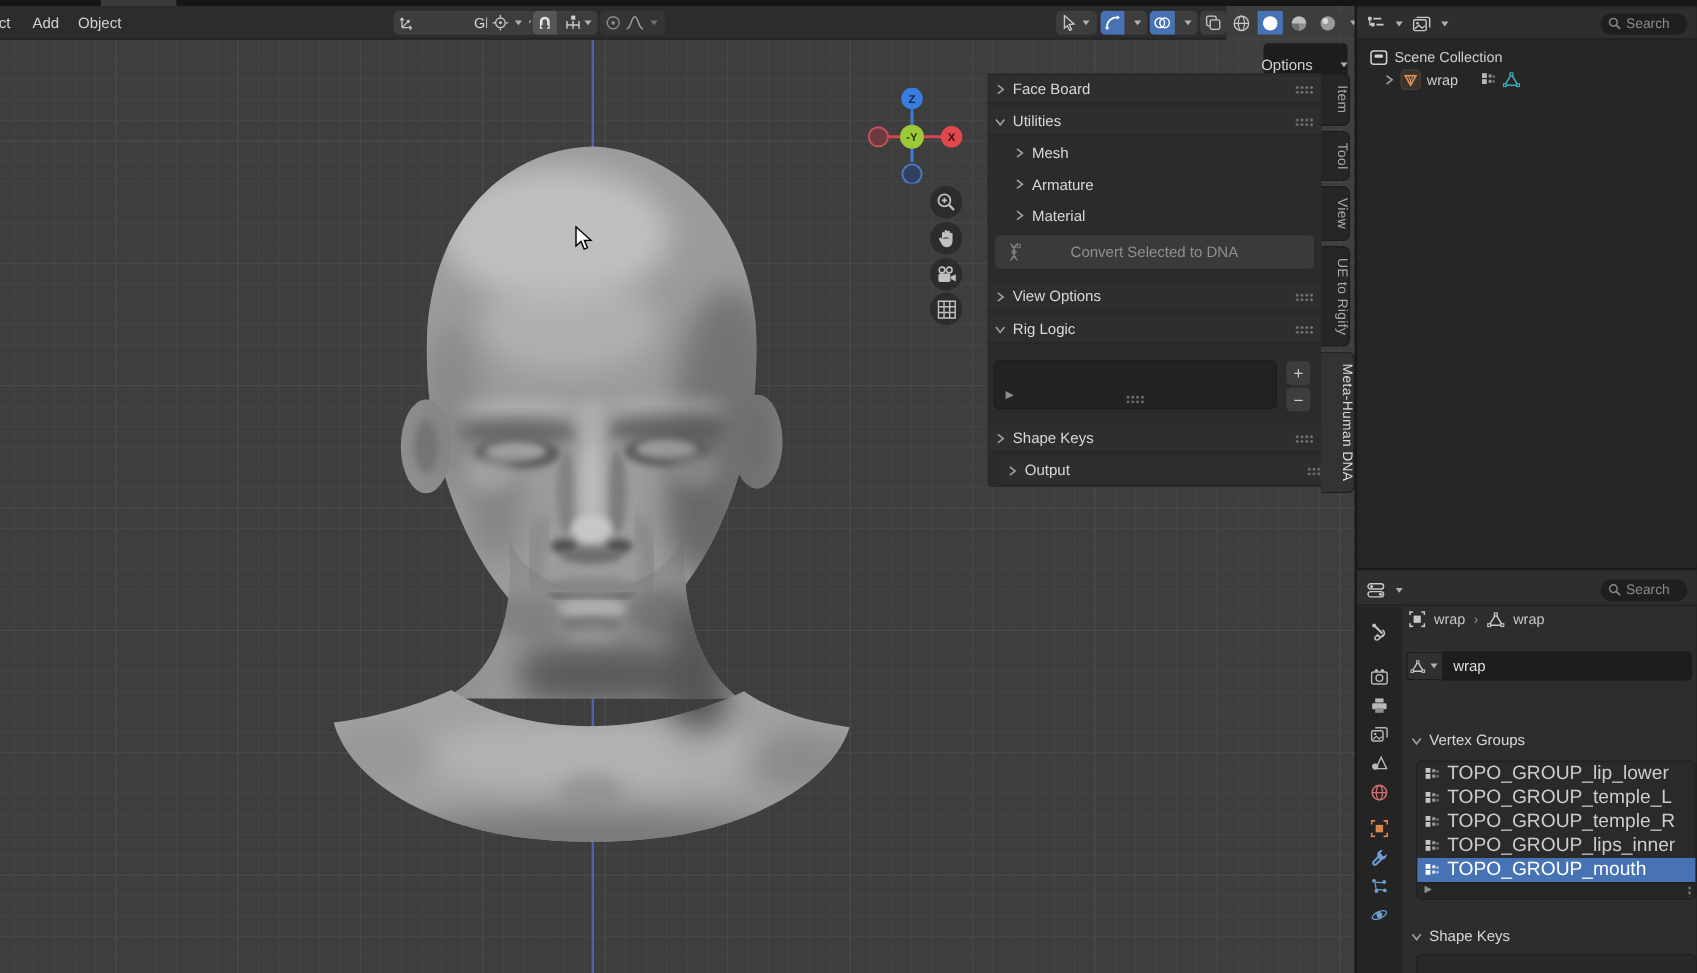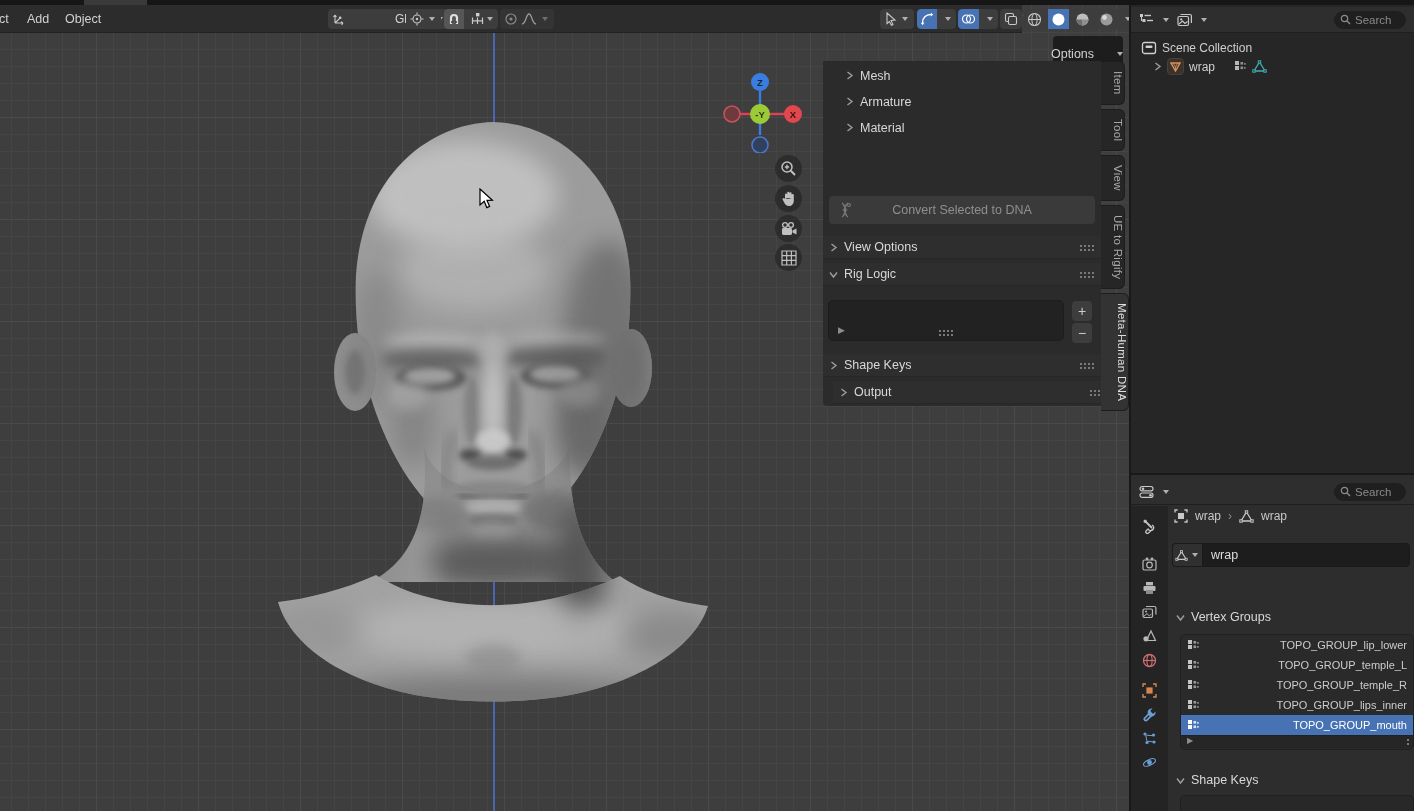--- a/index.html
+++ b/index.html
@@ -91,21 +91,21 @@
   .ptab { position:absolute; left:0; width:37px; height:24px; display:flex; align-items:center; justify-content:center; }
   .pmain { position:absolute; left:37px; top:31px; width:246px; height:307px; }
   .crumb { position:absolute; left:6px; top:3px; display:flex; align-items:center; gap:7px; font-size:12px; color:#c8c8c8; }
   .crumb .sep { color:#8a8a8a; font-size:12px; }
   .name-field { position:absolute; left:4px; top:37px; width:238px; height:24px; display:flex; }
   .name-field .iconpart { width:30px; background:#303030; border-radius:4px 0 0 4px; display:flex; align-items:center; justify-content:center; gap:2px; border:1px solid #1a1a1a; border-right:none; }
   .name-field .inputpart { flex:1; background:#1d1d1d; border-radius:0 4px 4px 0; border:1px solid #1a1a1a;
     display:flex; align-items:center; padding:0 8px; font-size:12.5px; color:#dedede; }
   .phead { position:absolute; left:0; width:246px; height:22px; display:flex; align-items:center; gap:6px; padding:0 8px; font-size:12.5px; color:#d8d8d8;text-align:right; }
   .vglist { position:absolute; left:12px; top:128px; width:234px; height:116px; background:#2a2a2a; border:1px solid #202020; border-radius:5px; overflow:hidden; }
-  .vgrow { height:20px; display:flex; align-items:center; gap:6px; padding:0 6px; font-size:11px; color:#cccccc;justify-content:space-between; }
+  .vgrow { height:20px; display:flex; align-items:center; gap:6px; padding:0 6px; font-size:16px; color:#cccccc; }
   .vgrow.sel { background:#4772b3; color:#ffffff; }
   .vgfooter { height:13px; background:#262626; border-top:1px solid #202020; position:relative; }
   .vgfooter .play { position:absolute; left:6px; top:0px; font-size:8px; color:#8d8d8d; }
   .vgfooter .dots { position:absolute; right:3px; top:2px; width:4px; height:9px;
     background-image:radial-gradient(circle,#7a7a7a 1px,transparent 1.2px); background-size:4px 4px; }
   .skbox { position:absolute; left:12px; top:289px; width:234px; height:60px; background:#282828; border:1px solid #202020; border-radius:5px 5px 0 0; }
 </style>
 </head>
 <body>
 
@@ -368,20 +368,34 @@
           <path d="M1,1 H15 V15 H1 Z M1,5.7 H15 M1,10.4 H15 M5.7,1 V15 M10.4,1 V15" stroke="#c0c0c0" stroke-width="1.2" fill="none"></path>
         </svg>
     </div>
 
     <svg class="cursor" width="16" height="22" viewBox="0 0 16 22">
       <path d="M1,1 L1,17 L5.2,13.2 L7.8,19.6 L10.6,18.4 L8,12.4 L13.4,12.2 Z" fill="#ffffff" stroke="#000000" stroke-width="1.2"></path>
     </svg>
   </div>
 
   <div class="npanel">
+    <div class="np-row" style="margin-top:2px">
+      <svg width="9" height="9" viewBox="0 0 9 9">
+          <polyline points="2.5,1 7,4.5 2.5,8" fill="none" stroke="#9d9d9d" stroke-width="1.4"></polyline>
+        </svg>
+      <span class="lbl">Face Board</span>
+      <span class="grip"></span>
+    </div>
+    <div class="np-row" style="margin-top:4px">
+      <svg width="9" height="9" viewBox="0 0 9 9">
+          <polyline points="1,2.5 4.5,7 8,2.5" fill="none" stroke="#9d9d9d" stroke-width="1.4"></polyline>
+        </svg>
+      <span class="lbl">Utilities</span>
+      <span class="grip"></span>
+    </div>
     <div class="np-row sub" style="margin-top:3px">
       <svg width="9" height="9" viewBox="0 0 9 9">
           <polyline points="2.5,1 7,4.5 2.5,8" fill="none" stroke="#9d9d9d" stroke-width="1.4"></polyline>
         </svg>
       <span class="lbl">Mesh</span>
     </div>
     <div class="np-row sub" style="margin-top:3px">
       <svg width="9" height="9" viewBox="0 0 9 9">
           <polyline points="2.5,1 7,4.5 2.5,8" fill="none" stroke="#9d9d9d" stroke-width="1.4"></polyline>
         </svg>

